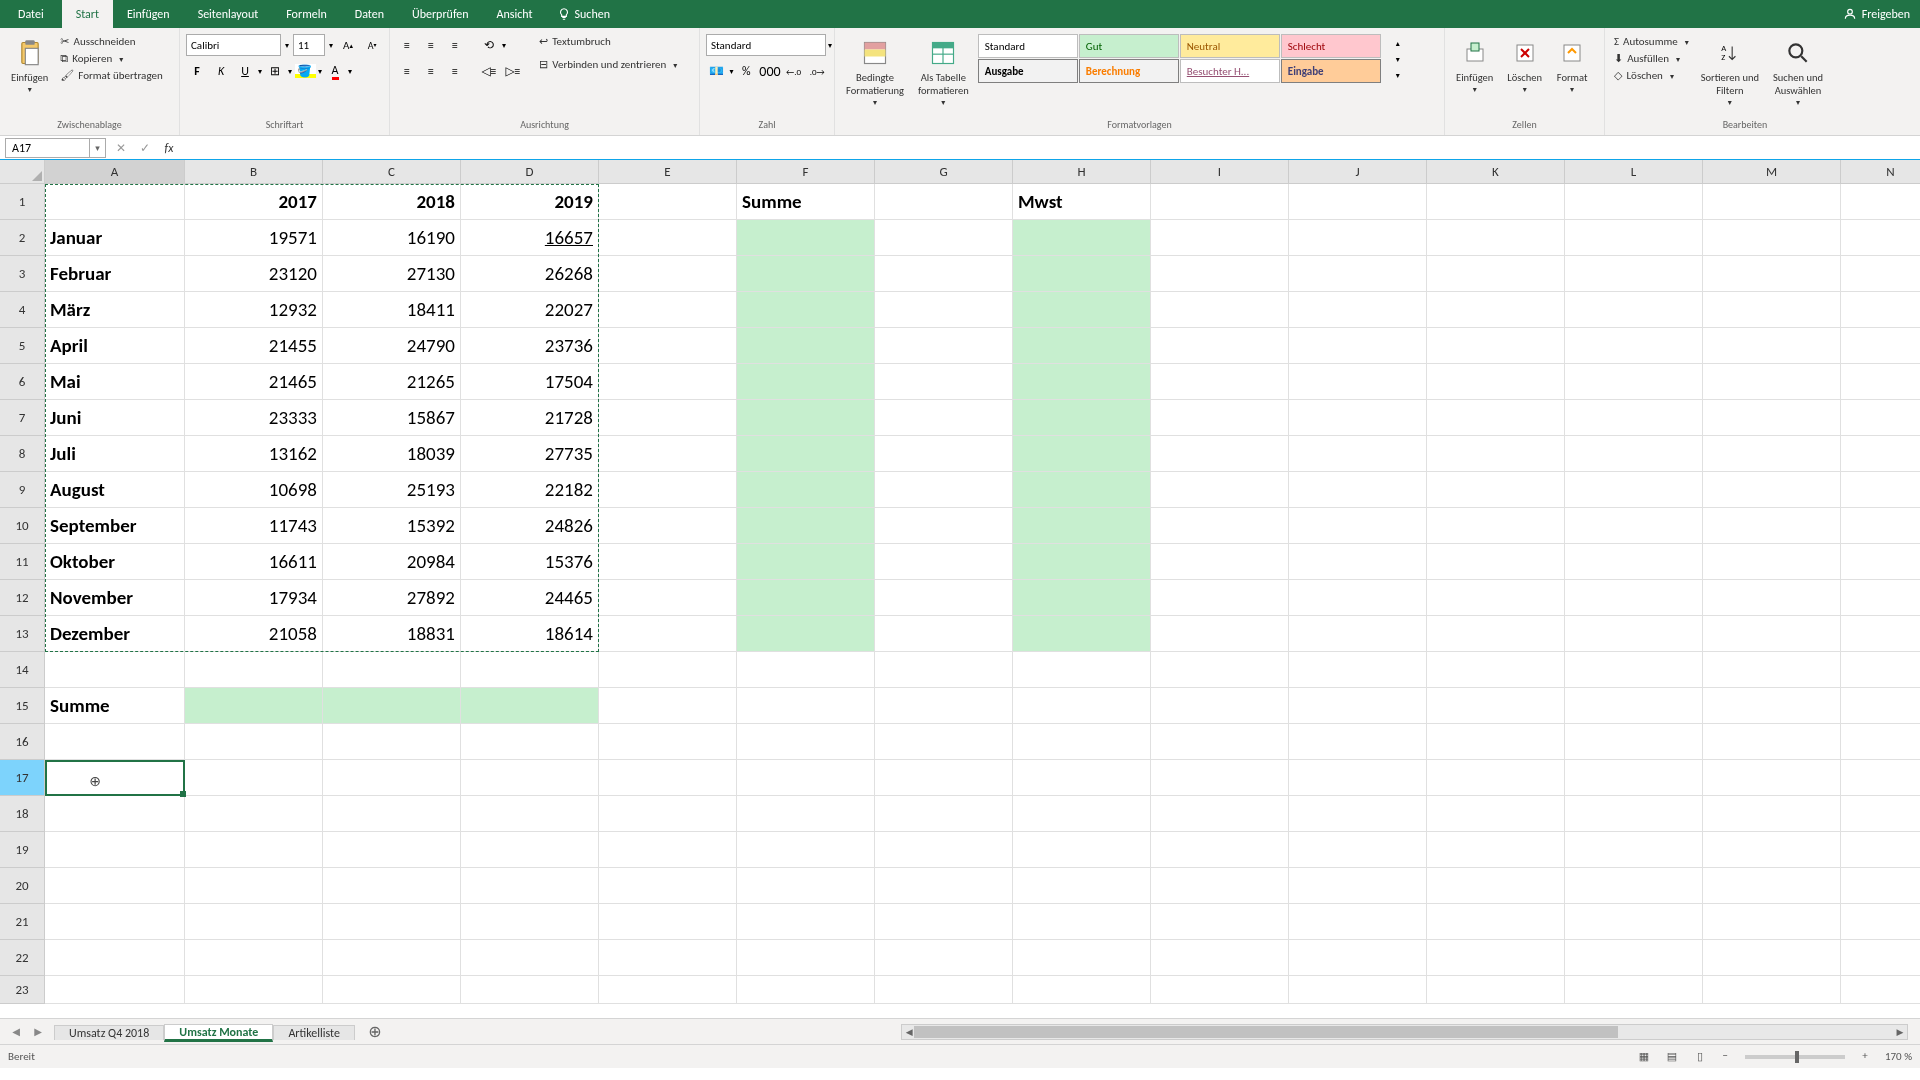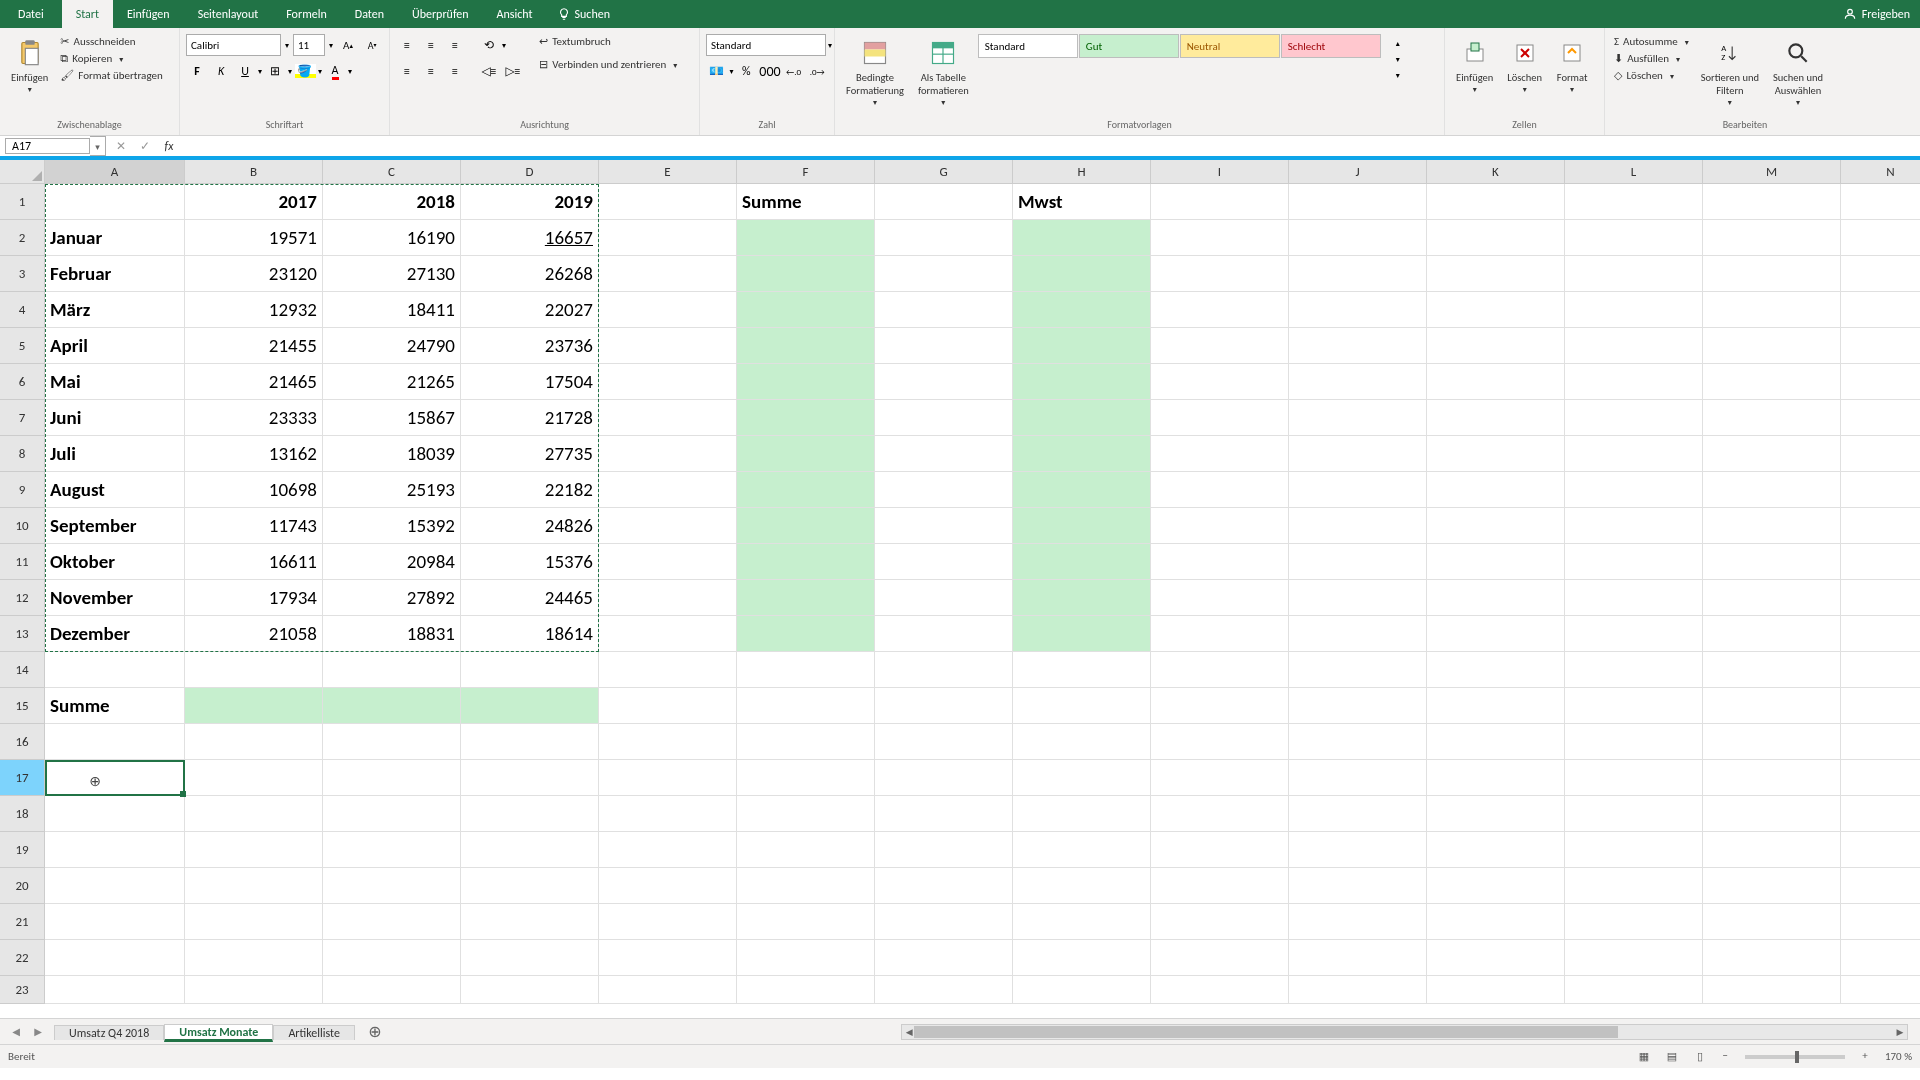--- a/index.html
+++ b/index.html
@@ -36,21 +36,21 @@
 .style-standard { background: #fff; color: #000; }
 .style-gut { background: #c6efce; color: #006100; }
 .style-neutral { background: #ffeb9c; color: #9c5700; }
 .style-schlecht { background: #ffc7ce; color: #9c0006; }
 .style-ausgabe { background: #f2f2f2; border: 1px solid #7f7f7f; font-weight: bold; }
 .style-berechnung { background: #f2f2f2; border: 1px solid #7f7f7f; color: #fa7d00; font-weight: bold; }
 .style-besuchter { background: #fff; color: #954f72; text-decoration: underline; }
 .style-eingabe { background: #ffcc99; border: 1px solid #7f7f7f; color: #3f3f76; font-weight: bold; }
 
 
-.formula-bar { height: 24px; background: #fff; border-bottom: 4px solid #0ea5e9; display: flex; }
+.formula-bar { height: 24px; background: #fff; border-bottom: 1px solid #0ea5e9; display: flex; align-items: center; }
 .name-box { width: 85px; border: 1px solid #ababab; padding: 2px 6px; font-size: 12px; margin: 2px 0 2px 5px; background: #fff; }
 .name-box-arrow { width: 16px; text-align: center; font-size: 9px; color: #666; border: 1px solid #ababab; border-left: none; height: 20px; display: flex; align-items: center; justify-content: center; cursor: pointer;}
 .fb-divider { width: 3px; }
 .fb-btn { width: 24px; height: 20px; display: flex; align-items: center; justify-content: center; color: #999; cursor: pointer; font-size: 12px; }
 .formula-input { flex: 1; padding: 2px 6px; font-size: 12px; border: none; outline: none; }
 
 
 .grid-area { position: relative; height: 858px; overflow: hidden; background: #fff; }
 .col-headers { display: flex; position: absolute; top: 0; left: 0; height: 24px; background: #e6e6e6; }
 .corner-cell { width: 45px; height: 24px; background: #e6e6e6; border-right: 1px solid #ccc; border-bottom: 1px solid #ccc; cursor: pointer; position: relative; }
@@ -268,20 +268,26 @@
         <span style="white-space:pre-line;text-align:center;">Als Tabelle
 formatieren</span>
           <span style="font-size:8px;">▾</span>
       </div>
       <div class="style-grid">
         <div class="style-row">
           <div class="style-cell style-standard">Standard</div>
           <div class="style-cell style-gut">Gut</div>
           <div class="style-cell style-neutral">Neutral</div>
           <div class="style-cell style-schlecht">Schlecht</div>
+        </div>
+        <div class="style-row">
+          <div class="style-cell style-ausgabe">Ausgabe</div>
+          <div class="style-cell style-berechnung">Berechnung</div>
+          <div class="style-cell style-besuchter">Besuchter H...</div>
+          <div class="style-cell style-eingabe">Eingabe</div>
         </div>
       </div>
       <div class="ribbon-col" style="justify-content:space-between;height:50px;padding:2px;">
         <div class="ribbon-icon-btn" style="font-size:8px;">▴</div>
         <div class="ribbon-icon-btn" style="font-size:8px;">▾</div>
         <div class="ribbon-icon-btn" style="font-size:8px;">▾</div>
       </div>
     </div>
     <div class="ribbon-group-label">Formatvorlagen</div>
   </div>

